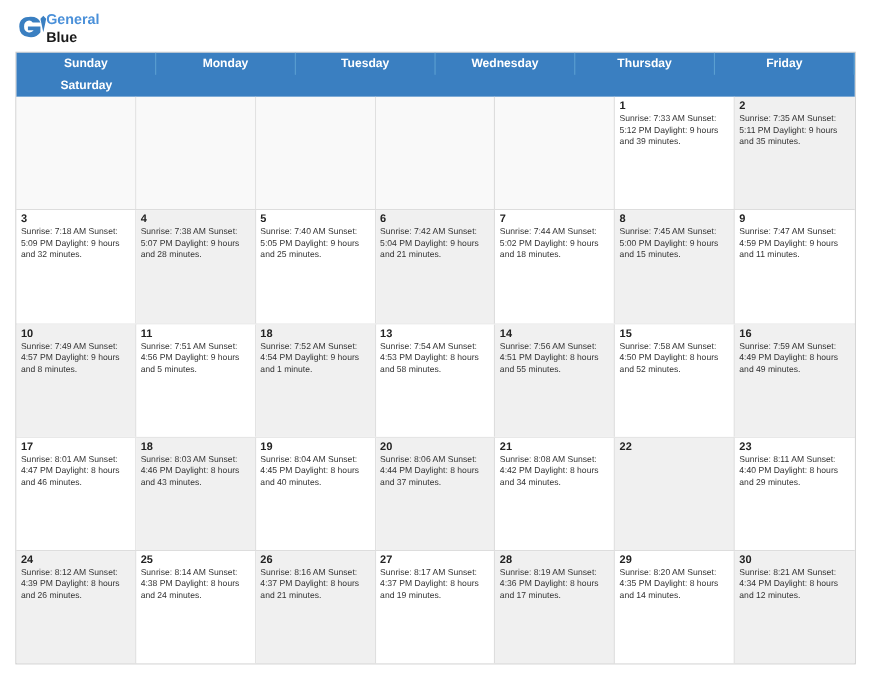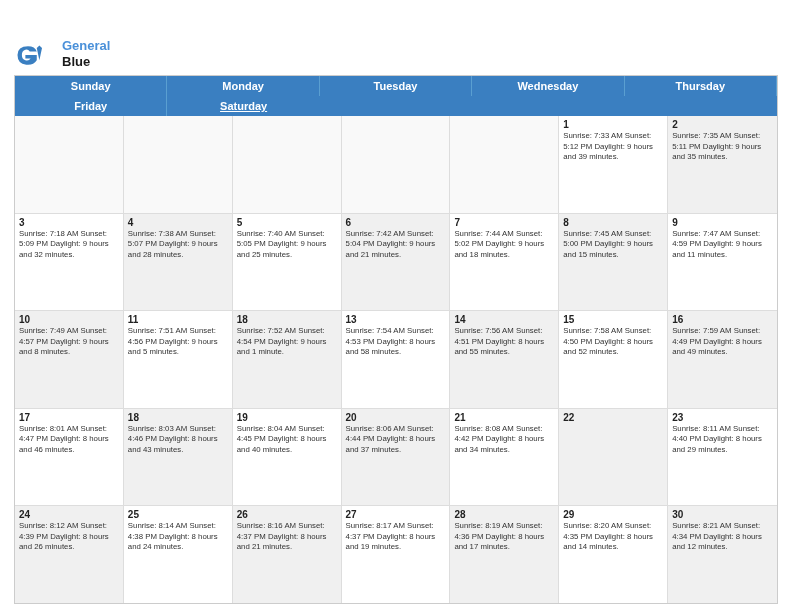--- a/index.html
+++ b/index.html
@@ -18,23 +18,22 @@
       flex-direction: column;
     }
     .header {
       display: flex;
       justify-content: space-between;
       align-items: flex-start;
       margin-bottom: 6px;
     }
     .logo {
       display: flex;
-      align-items: flex-end;
-      gap: 20px;
-      margin-top: 28px;
+      align-items: flex-start;
+      gap: 0;
     }
     .logo-text {
       font-size: 13px;
       font-weight: bold;
       color: #1a1a1a;
       line-height: 1.2;
     }
     .logo-text span {
       color: #4a90d9;
     }
@@ -57,32 +56,32 @@
       margin-top: 1px;
     }
     .calendar {
       flex: 1;
       display: flex;
       flex-direction: column;
       border: 1px solid #ccc;
     }
     .cal-header {
       display: grid;
-      grid-template-columns: repeat(5, 1fr);
+      grid-template-columns: repeat(6, 1fr);
       background: #3a7fc1;
     }
     .cal-header-cell {
       color: #fff;
       font-size: 11px;
       font-weight: bold;
       text-align: center;
       padding: 4px 2px;
       border-right: 1px solid #5a9fd1;
     }
-    .cal-header-cell:last-child { border-right: none; text-decoration: underline; }
+    .cal-header-cell:last-child { border-right: none; }
     .cal-body {
       flex: 1;
       display: flex;
       flex-direction: column;
     }
     .cal-row {
       display: grid;
       grid-template-columns: repeat(7, 1fr);
       flex: 1;
       border-bottom: 1px solid #ddd;

